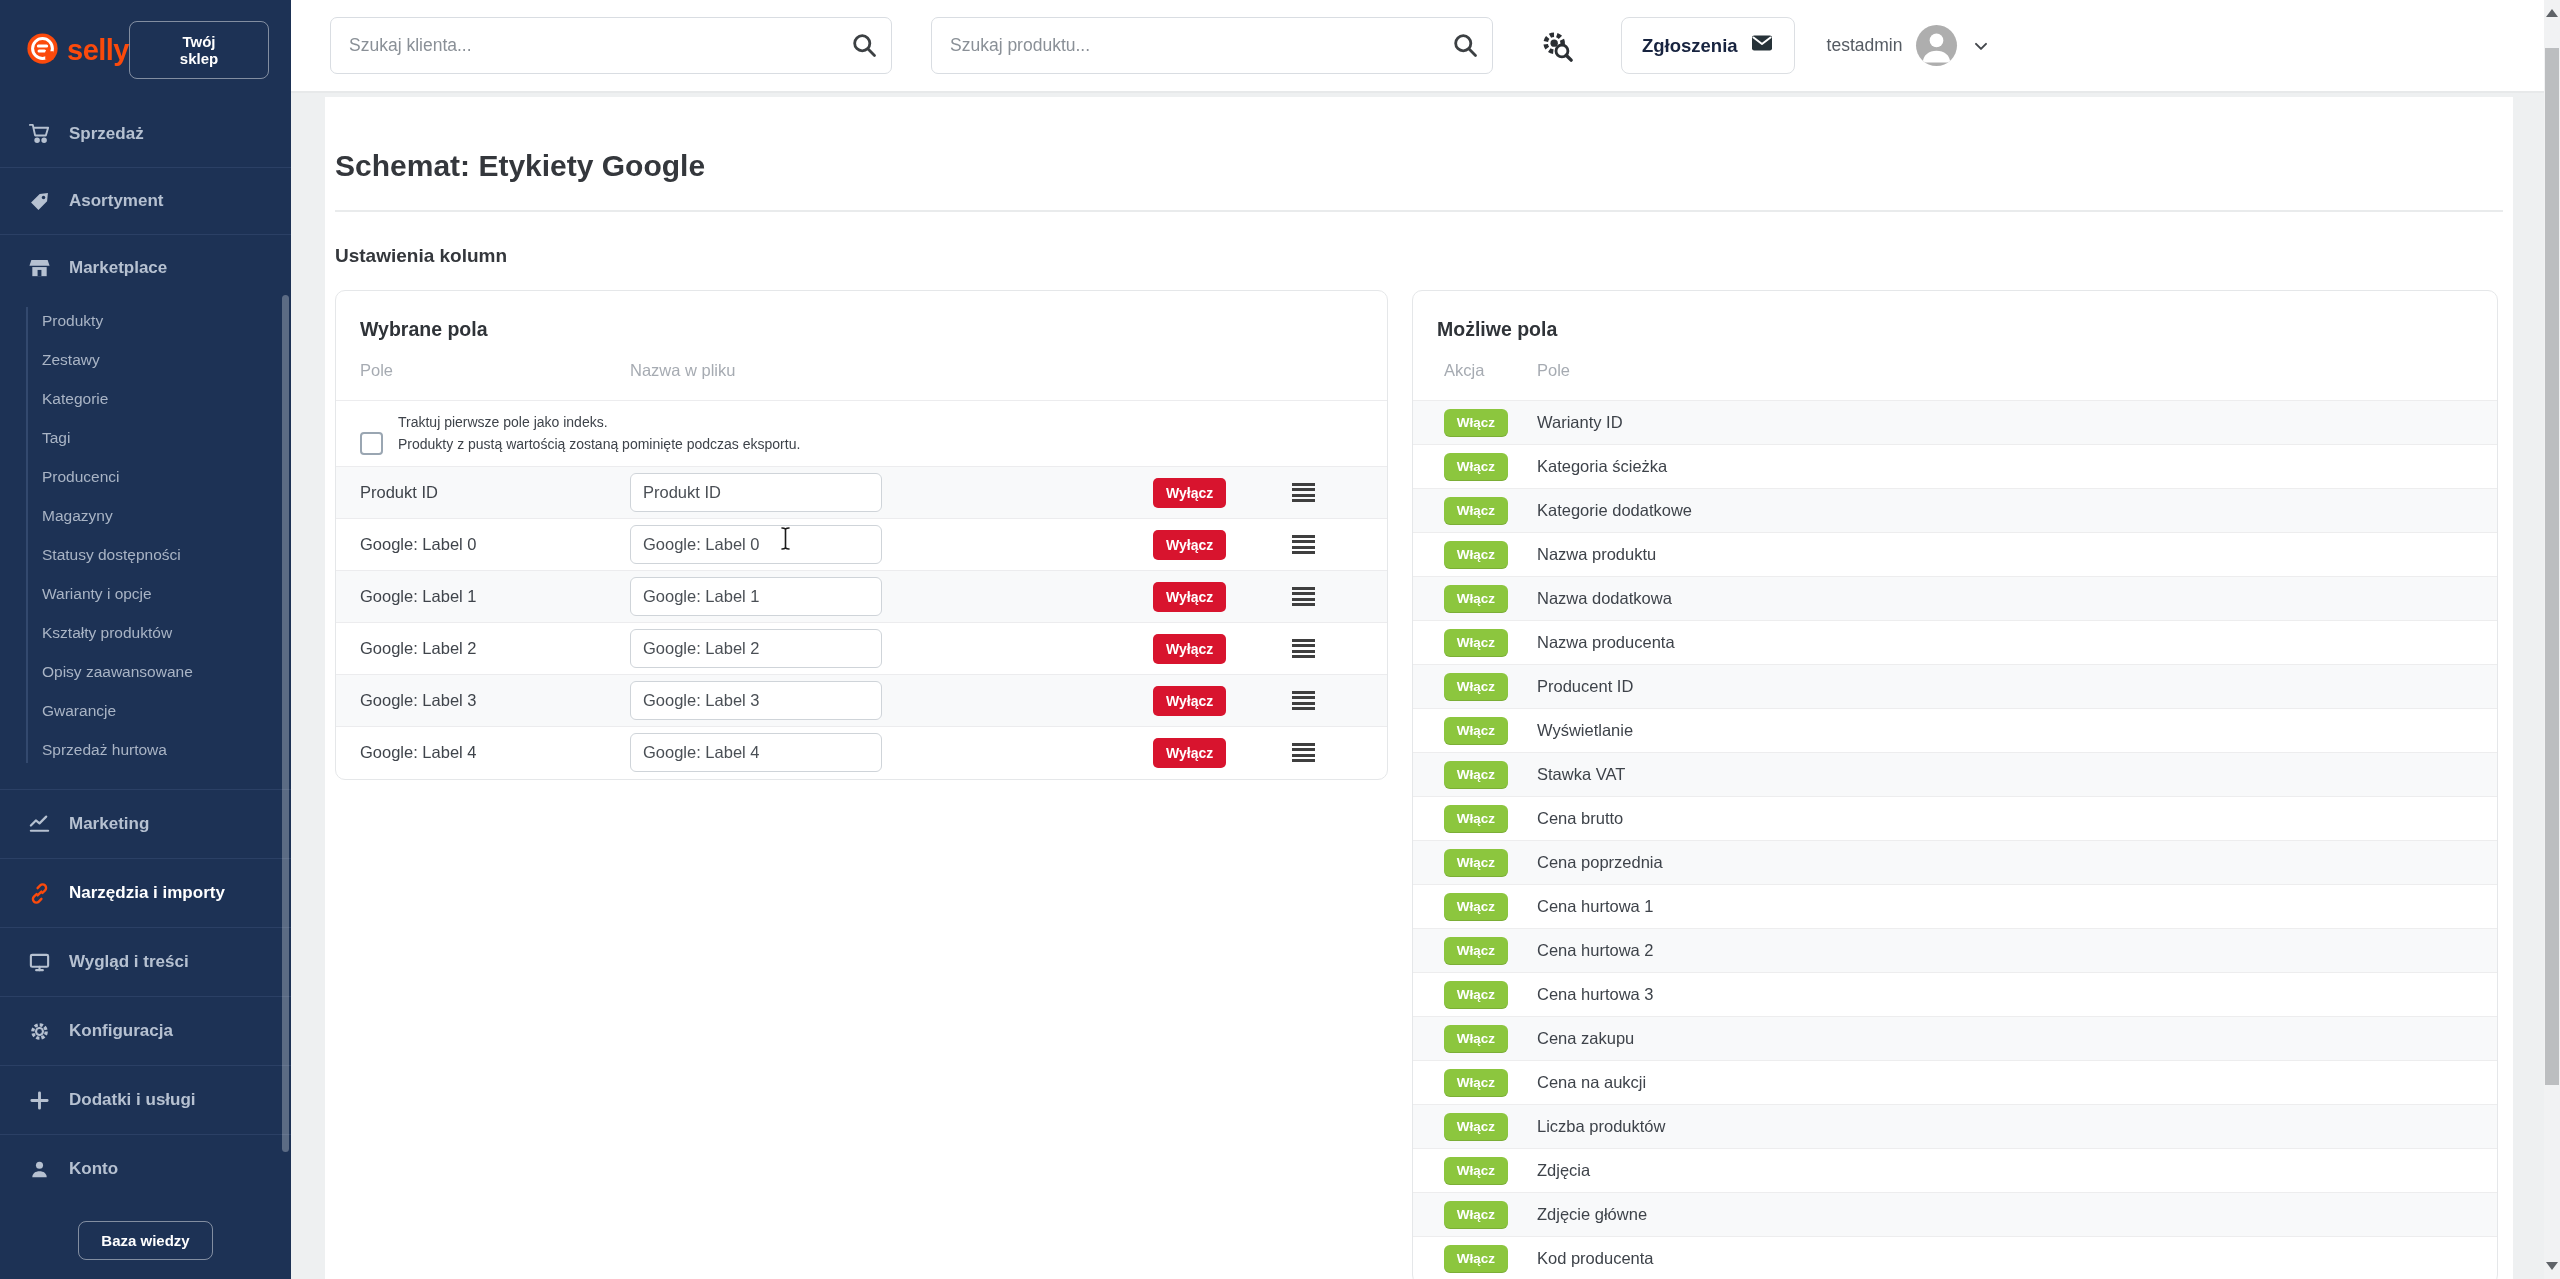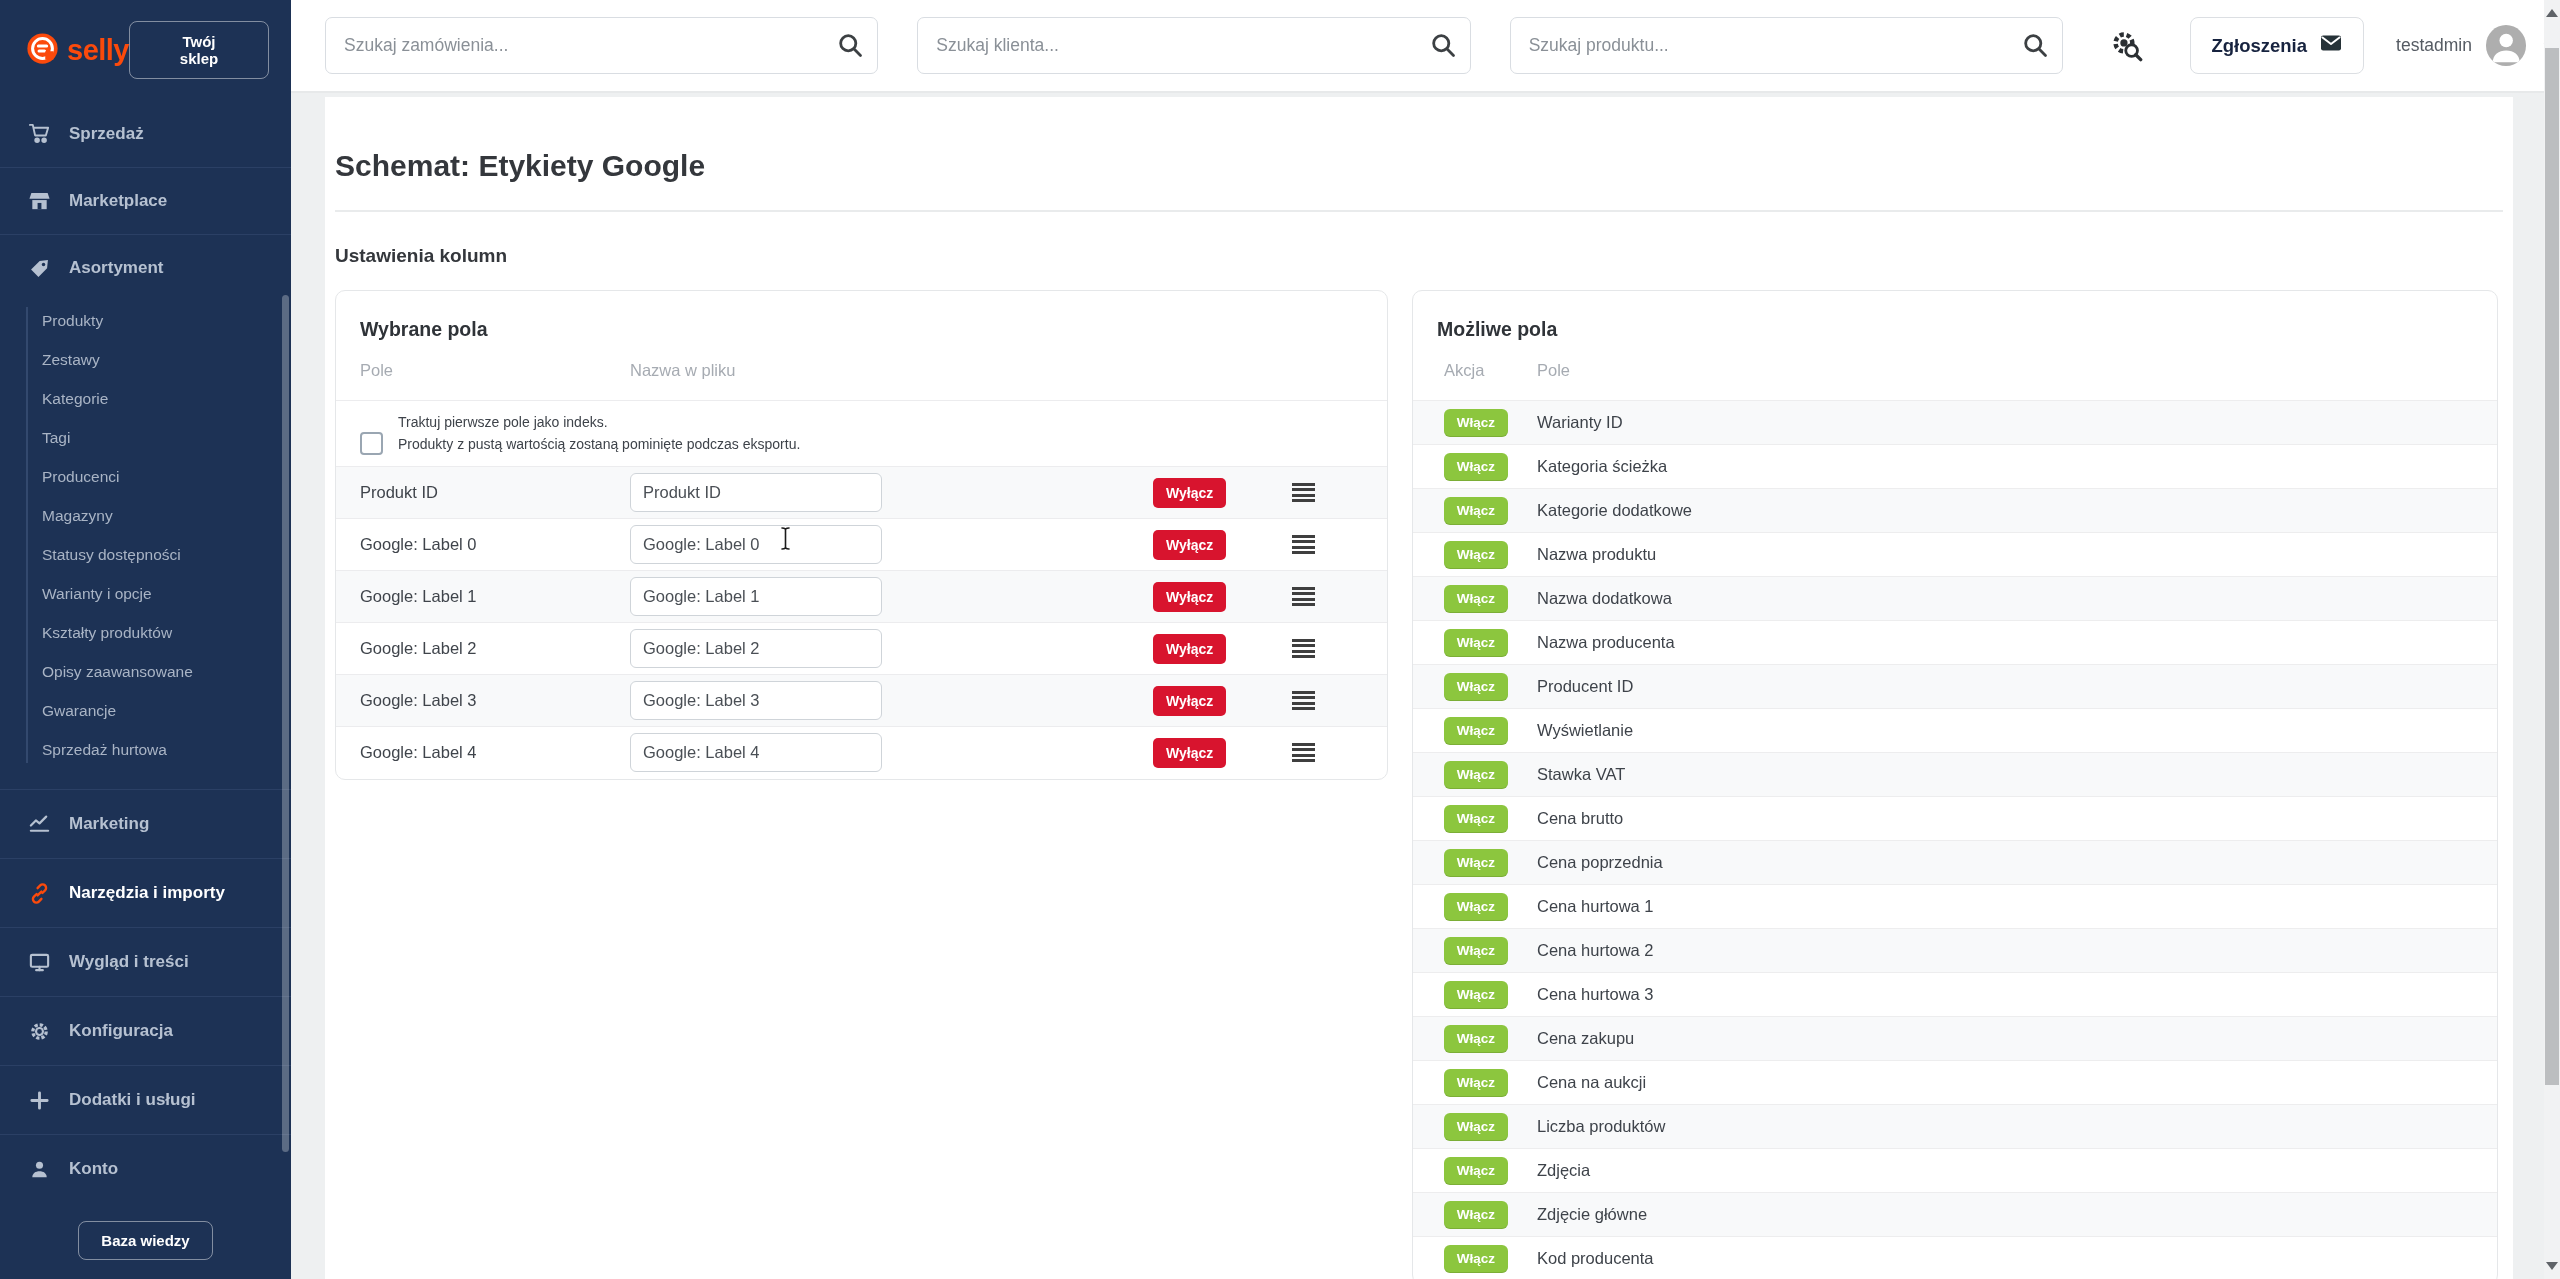--- a/index.html
+++ b/index.html
@@ -149,36 +149,36 @@
             <circle cx="9.5" cy="19" r="1.9" fill="#b6c1d1"></circle>
             <circle cx="16.8" cy="19" r="1.9" fill="#b6c1d1"></circle>
         </svg>
       </span>
       <span>Sprzedaż</span>
     </div>
 
     <div class="nav-item bt">
       <span class="nav-icon">
         <svg viewBox="0 0 24 24" fill="#b6c1d1">
+          <path d="M20.8 3.2l-8.6.9-9 9 7.7 7.7 9-9 .9-8.6z"></path>
+            <circle cx="16.2" cy="7.8" r="1.8" fill="#1d3255"></circle>
+        </svg>
+      </span>
+      <span>Asortyment</span>
+    </div>
+
+    <div class="nav-item bt">
+      <span class="nav-icon">
+        <svg viewBox="0 0 24 24" fill="#b6c1d1">
           <path d="M3.5 3h17l2 6h-21z"></path>
             <path d="M4.5 10.5h15V20h-15z"></path>
             <rect x="10" y="13.5" width="4" height="6.5" fill="#1d3255"></rect>
         </svg>
       </span>
       <span>Marketplace</span>
-    </div>
-
-    <div class="nav-item bt">
-      <span class="nav-icon">
-        <svg viewBox="0 0 24 24" fill="#b6c1d1">
-          <path d="M20.8 3.2l-8.6.9-9 9 7.7 7.7 9-9 .9-8.6z"></path>
-            <circle cx="16.2" cy="7.8" r="1.8" fill="#1d3255"></circle>
-        </svg>
-      </span>
-      <span>Asortyment</span>
     </div>
 
     <div class="submenu">
 
         <div class="submenu-item">
           <span>Produkty</span>
         </div>
 
         <div class="submenu-item">
           <span>Zestawy</span>
@@ -288,29 +288,20 @@
     </div>
   </nav>
 
   <div class="kb-wrap">
     <button class="kb-btn">Baza wiedzy</button>
   </div>
   <div class="side-scroll"></div>
 </aside>
 
 <header class="topbar">
-  <div class="search-wrap s1">
-    <input type="text" placeholder="Szukaj zamówienia..." style="">
-    <span class="search-icon">
-      <svg viewBox="0 0 24 24" fill="none" stroke="#3c4043" stroke-width="2.4" stroke-linecap="round">
-        <circle cx="10.5" cy="10.5" r="6.5"></circle>
-          <path d="M15.5 15.5L21 21"></path>
-      </svg>
-    </span>
-  </div>
   <div class="search-wrap s2">
     <input type="text" placeholder="Szukaj klienta..." style="">
     <span class="search-icon">
       <svg viewBox="0 0 24 24" fill="none" stroke="#3c4043" stroke-width="2.4" stroke-linecap="round">
         <circle cx="10.5" cy="10.5" r="6.5"></circle>
           <path d="M15.5 15.5L21 21"></path>
       </svg>
     </span>
   </div>
   <div class="search-wrap s3">

